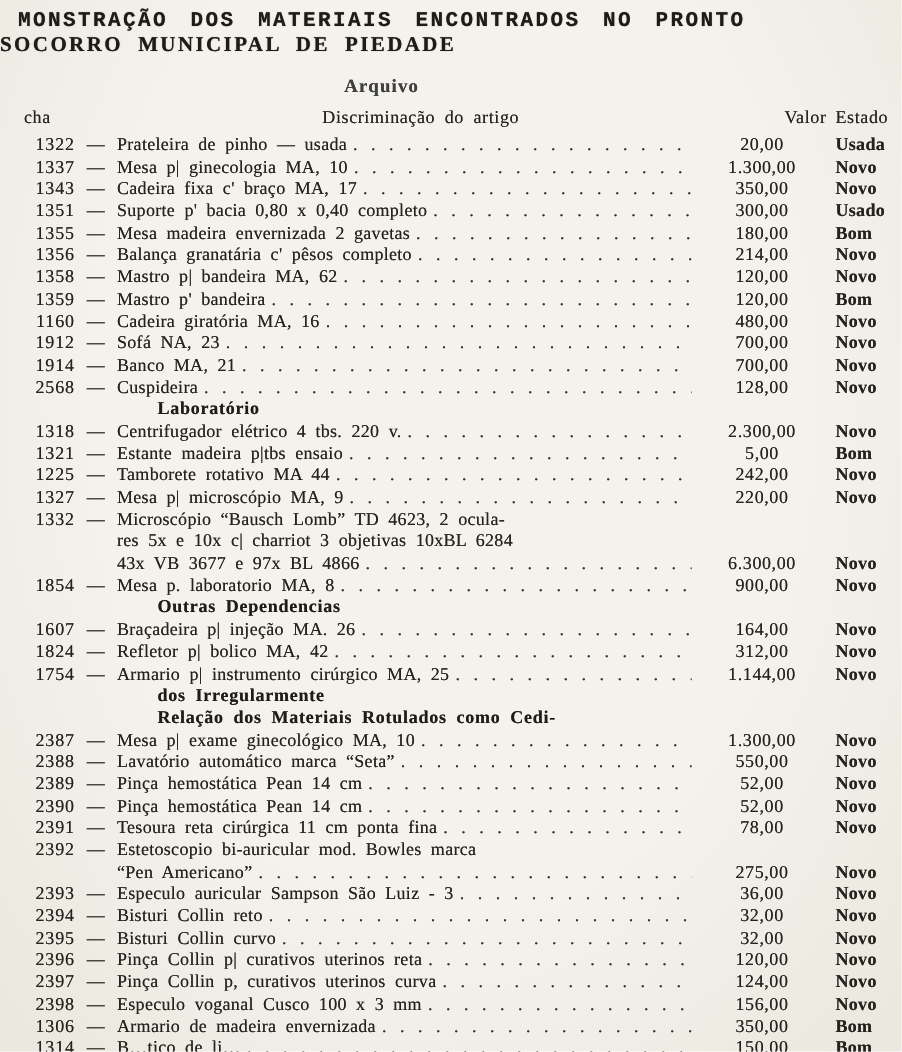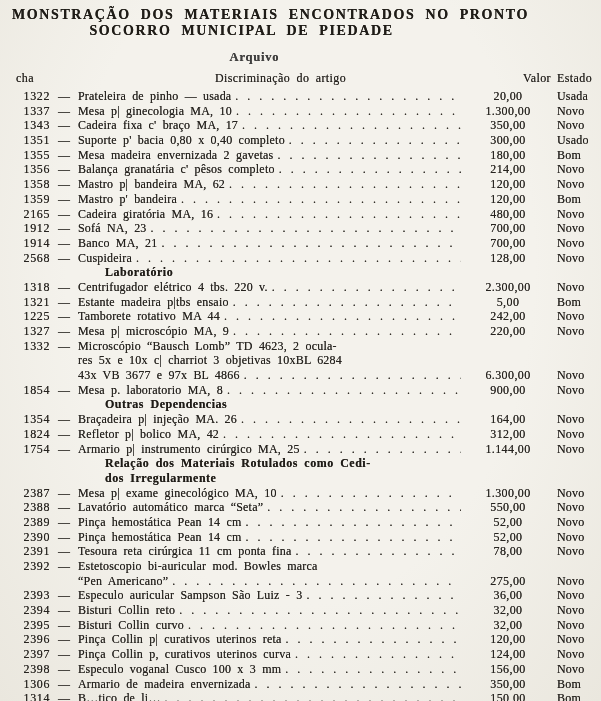--- a/index.html
+++ b/index.html
@@ -9,22 +9,22 @@
     font-family:"Liberation Serif","DejaVu Serif",serif;
     color:#26231f;
     -webkit-font-smoothing:antialiased;
   }
   .page{padding-top:7px;}
   .title{
     font-weight:bold;font-size:14px;line-height:15.5px;
     letter-spacing:1.6px;word-spacing:5px;color:#1f1c17;
     text-shadow:0 0 .5px rgba(31,28,23,.85);
   }
-  .title .l1{padding-left:12px;white-space:nowrap;}
-  .title .l2{text-align:center;margin-right:118px;}
+  .title .l1{padding-left:12px;white-space:nowrap;font-family:Liberation Mono, monospace;}
+  .title .l2{text-align:left;margin-right:118px;}
   .arquivo{
     margin-top:12px;text-align:center;margin-right:92px;
     font-weight:bold;font-size:12.5px;letter-spacing:.8px;color:#404040;
     text-shadow:0 0 .4px rgba(31,28,23,.8);
   }
   .cols{
     display:flex;align-items:baseline;margin-top:6px;
     font-size:12px;letter-spacing:.4px;word-spacing:3px;
     text-shadow:0 0 .3px rgba(38,35,31,.7);
   }
@@ -45,21 +45,21 @@
   .dots{
     flex:1;overflow:hidden;white-space:nowrap;margin:0 4px;
     color:#34302a;min-width:0;
   }
   .dots::after{
     content:". . . . . . . . . . . . . . . . . . . . . . . . . . . . . . . . . . . . . . . . . . . . . . . . . . . . . . . . . . . . . . . .";
     letter-spacing:1.5px;
   }
   .nodots{flex:1;}
   .valor{width:86px;text-align:center;flex:none;letter-spacing:.4px;}
-  .estado{width:44px;padding-left:6px;flex:none;}
+  .estado{width:44px;padding-left:6px;flex:none;font-weight:bold;}
   .section .desc{font-weight:bold;color:#1f1c17;letter-spacing:.5px;margin-left:27px;}
 </style>
 </head>
 <body>
 
 <div class="page">
   <div class="title">
     <div class="l1">MONSTRAÇÃO DOS MATERIAIS ENCONTRADOS NO PRONTO</div>
     <div class="l2">SOCORRO MUNICIPAL DE PIEDADE</div>
   </div>
@@ -132,21 +132,21 @@
       </div>
       <div class="row">
         <span class="num">1359</span>
         <span class="dash">—</span>
         <span class="desc">Mastro p' bandeira</span>
         <span class="dots"></span>
         <span class="valor">120,00</span>
         <span class="estado">Bom</span>
       </div>
       <div class="row">
-        <span class="num">2165</span>
+        <span class="num">1160</span>
         <span class="dash">—</span>
         <span class="desc">Cadeira giratória MA, 16</span>
         <span class="dots"></span>
         <span class="valor">480,00</span>
         <span class="estado">Novo</span>
       </div>
       <div class="row">
         <span class="num">1912</span>
         <span class="dash">—</span>
         <span class="desc">Sofá NA, 23</span>
@@ -236,21 +236,21 @@
         <span class="valor">900,00</span>
         <span class="estado">Novo</span>
       </div>
       <div class="row section">
         <span class="num"></span>
         <span class="dash"></span>
         <span class="desc">Outras Dependencias</span>
         <span class="nodots"></span>
       </div>
       <div class="row">
-        <span class="num">1354</span>
+        <span class="num">1607</span>
         <span class="dash">—</span>
         <span class="desc">Braçadeira p| injeção MA. 26</span>
         <span class="dots"></span>
         <span class="valor">164,00</span>
         <span class="estado">Novo</span>
       </div>
       <div class="row">
         <span class="num">1824</span>
         <span class="dash">—</span>
         <span class="desc">Refletor p| bolico MA, 42</span>
@@ -262,27 +262,27 @@
         <span class="num">1754</span>
         <span class="dash">—</span>
         <span class="desc">Armario p| instrumento cirúrgico MA, 25</span>
         <span class="dots"></span>
         <span class="valor">1.144,00</span>
         <span class="estado">Novo</span>
       </div>
       <div class="row section">
         <span class="num"></span>
         <span class="dash"></span>
+        <span class="desc">dos Irregularmente</span>
+        <span class="nodots"></span>
+      </div>
+      <div class="row section">
+        <span class="num"></span>
+        <span class="dash"></span>
         <span class="desc">Relação dos Materiais Rotulados como Cedi-</span>
-        <span class="nodots"></span>
-      </div>
-      <div class="row section">
-        <span class="num"></span>
-        <span class="dash"></span>
-        <span class="desc">dos Irregularmente</span>
         <span class="nodots"></span>
       </div>
       <div class="row">
         <span class="num">2387</span>
         <span class="dash">—</span>
         <span class="desc">Mesa p| exame ginecológico MA, 10</span>
         <span class="dots"></span>
         <span class="valor">1.300,00</span>
         <span class="estado">Novo</span>
       </div>

